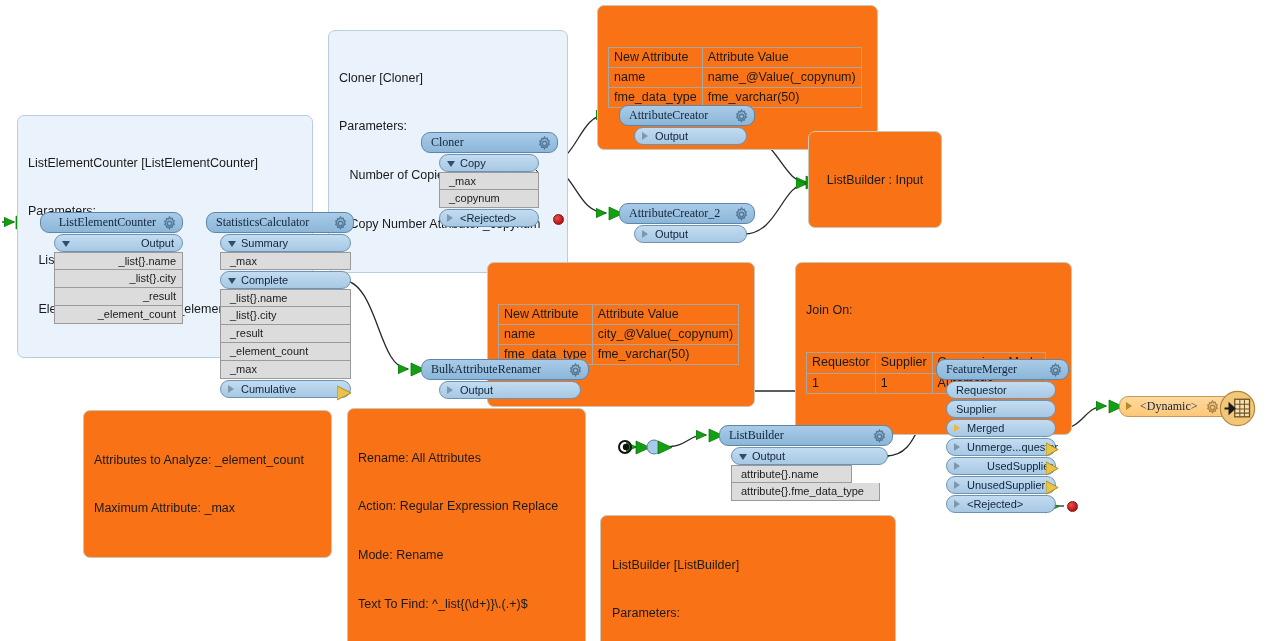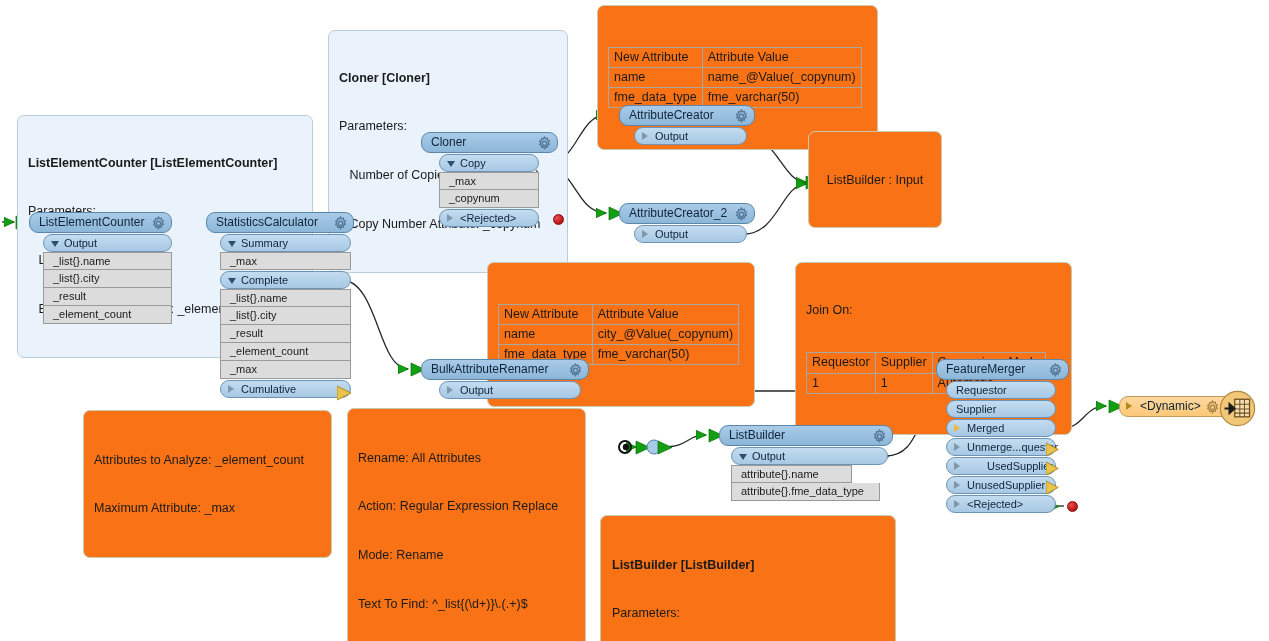--- a/index.html
+++ b/index.html
@@ -30,21 +30,21 @@
     padding: 6px 10px 7px 10px;
     font-size: 12.5px;
     color: #1a1a1a;
     line-height: 1.30;
     white-space: pre;
   }
   .note.blue {
     background: #eaf3fb;
     border: 1px solid #b8cede;
   }
-  .note .ttl { font-weight: bold; }
+  .note .ttl { font-weight: normal; }
   
   .note table {
     border-collapse: collapse;
     font-size: 12.5px;
   }
   .note table td {
     border: 1px solid #a8a8a0;
     padding: 1px 5px 2px 5px;
     white-space: nowrap;
     color: #1a1a1a;
@@ -56,20 +56,21 @@
     position: relative;
     background: linear-gradient(#a9cbe8, #8cb6d8);
     border: 1px solid #5c87ab;
     border-radius: 9px;
     height: 21px;
     line-height: 19px;
     padding: 0 26px 0 9px;
     font-size: 12px;
     color: #10243a;
     white-space: nowrap;
+    font-family: Liberation Serif, serif;
   }
   .node-hdr.writer {
     background: linear-gradient(#ffd9a0, #fcc878);
     border: 1px solid #c49a53;
     padding-left: 20px;
   }
   .gear {
     position: absolute; right: 5px; top: 3px;
     width: 15px; height: 15px;
     opacity: .62;
@@ -295,21 +296,21 @@
 
   <div class="note" style="left:600px; top:515px; width:296px; padding:8px 11px;">
     <div class="ttl">ListBuilder [ListBuilder]</div>
     <div>Parameters:</div>
     
     
     
     
   </div>
 
-  <div class="node" style="left:29px; top:212px; width:143px;">
+  <div class="node" style="left:40px; top:212px; width:143px;text-align:right;">
     <div class="node-hdr">
       <span>ListElementCounter</span>
       <svg class="gear" viewBox="0 0 24 24">
         <path fill="none" stroke="#2c4f6e" stroke-width="2.4" d="M12 8.4a3.6 3.6 0 1 0 0 7.2 3.6 3.6 0 0 0 0-7.2z"></path>
         <path fill="none" stroke="#2c4f6e" stroke-width="2.2" d="M12 1.6l1.5 2.6 3-.5.4 3 2.7 1.4-1.6 2.6 1.6 2.6-2.7 1.4-.4 3-3-.5L12 20.2l-1.5-2.6-3 .5-.4-3-2.7-1.4 1.6-2.6-1.6-2.6 2.7-1.4.4-3 3 .5z"></path>
       </svg>
     </div>
     <div style="padding-left:14px;">
       <div class="port with-tri" style="width:129px;">
         <span class="tri down"></span>

